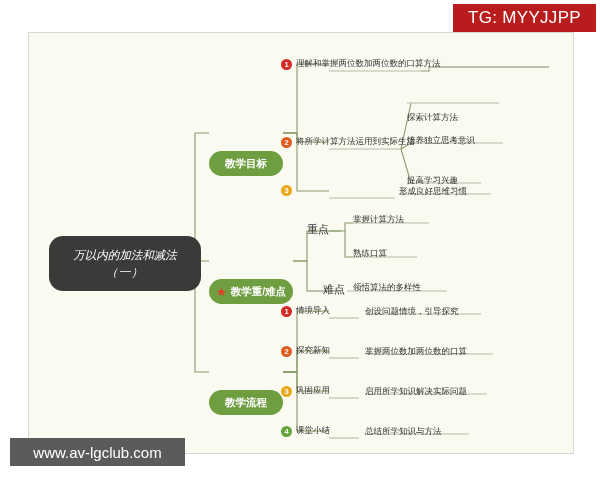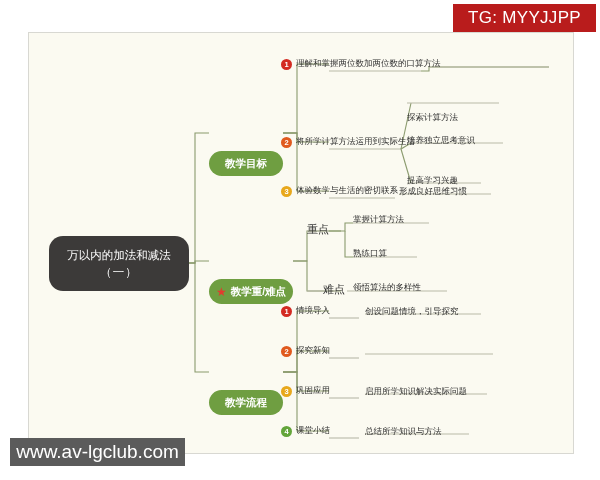--- a/index.html
+++ b/index.html
@@ -34,21 +34,21 @@
 
   
   #watermark {
     position: absolute;
     left: 10px;
     top: 438px;
     width: 175px;
     height: 28px;
     background: #5b5b5b;
     color: #ffffff;
-    font-size: 19px;
+    font-size: 15px;
     display: flex;
     align-items: center;
     justify-content: center;
     z-index: 30;
   }
 
   
   #canvas {
     position: absolute;
     left: 28px;
@@ -72,32 +72,33 @@
   .node {
     position: absolute;
     box-sizing: border-box;
     white-space: nowrap;
   }
 
   
   #root-node {
     left: 20px;
     top: 203px;
-    width: 140px;
+    width: 152px;
     height: 55px;
     background: #3c3a39;
     border-radius: 14px;
     color: #ffffff;
     font-size: 11.5px;
     line-height: 17px;
     display: flex;
     flex-direction: column;
     align-items: center;
     justify-content: center;
     text-align: center;
+    font-style: italic;
   }
   #root-node .l2 { letter-spacing: 1px; }
 
   
   .branch-pill {
     height: 25px;
     background: #6f9e41;
     border-radius: 13px;
     color: #ffffff;
     font-size: 10.5px;
@@ -269,41 +270,41 @@
   <div class="node item-row" id="goal-2">
     <span class="badge orange">2</span>
     <span>将所学计算方法运用到实际生活</span>
   </div>
   <div class="node leaf" id="goal-2-leaf-1">探索计算方法</div>
   <div class="node leaf" id="goal-2-leaf-2">培养独立思考意识</div>
   <div class="node leaf" id="goal-2-leaf-3">提高学习兴趣</div>
 
   <div class="node item-row" id="goal-3">
     <span class="badge amber">3</span>
-    <span>体验数学与生活的密切联系</span>
   </div>
   <div class="node leaf" id="goal-3-leaf">形成良好思维习惯</div>
 
   <div class="node small-label" id="focus-key-label">重点</div>
   <div class="node leaf" id="focus-key-leaf-1">掌握计算方法</div>
   <div class="node leaf" id="focus-key-leaf-2">熟练口算</div>
 
   <div class="node small-label" id="focus-hard-label">难点</div>
   <div class="node leaf" id="focus-hard-leaf">领悟算法的多样性</div>
 
   <div class="node item-row" id="flow-1">
     <span class="badge red">1</span>
     <span>情境导入</span>
   </div>
   <div class="node leaf" id="flow-1-leaf">创设问题情境，引导探究</div>
 
   <div class="node item-row" id="flow-2">
     <span class="badge orange">2</span>
     <span>探究新知</span>
   </div>
+  <div class="node leaf" id="flow-2-leaf">掌握两位数加两位数的口算</div>
 
   <div class="node item-row" id="flow-3">
     <span class="badge amber">3</span>
     <span>巩固应用</span>
   </div>
   <div class="node leaf" id="flow-3-leaf">启用所学知识解决实际问题</div>
 
   <div class="node item-row" id="flow-4">
     <span class="badge green">4</span>
     <span>课堂小结</span>

